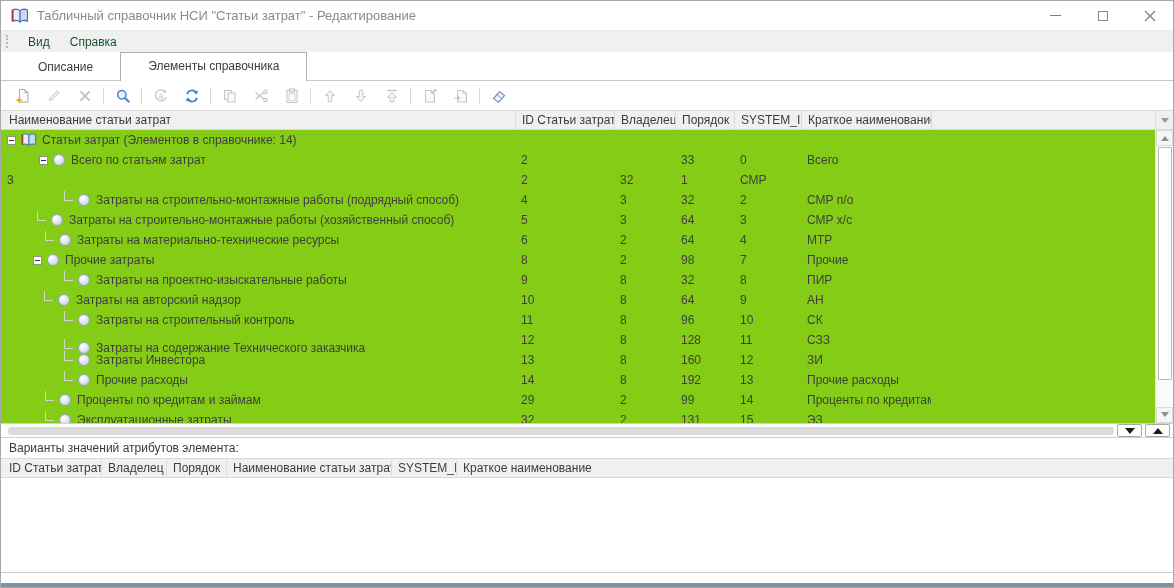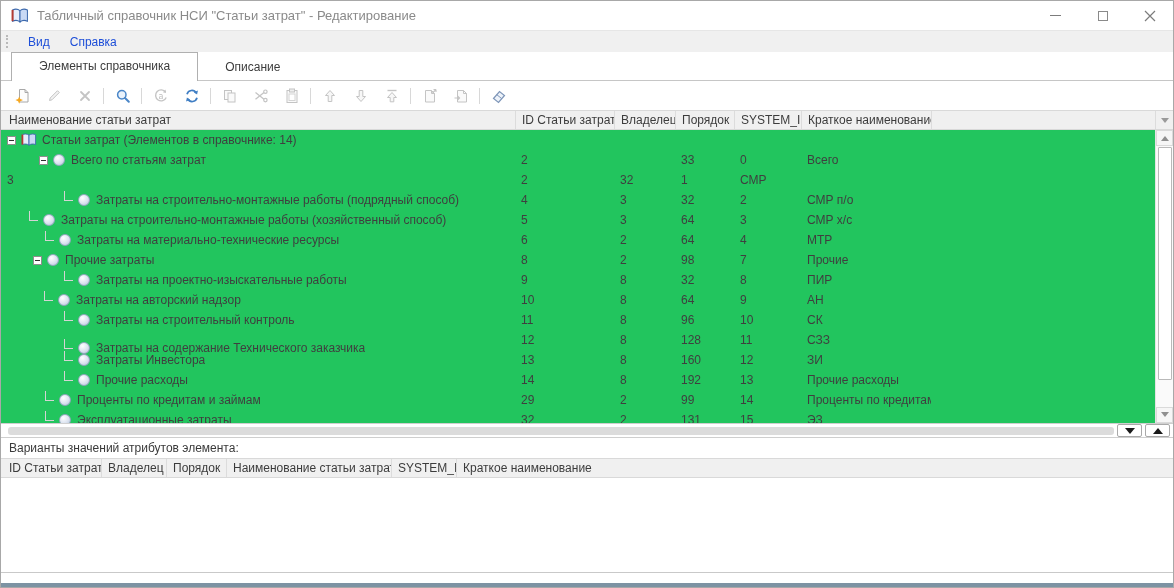--- a/index.html
+++ b/index.html
@@ -12,21 +12,21 @@
   .title-icon { width:18px; height:16px; margin-right:8px; flex:none; }
   .title-text { font-size:13px; color:#8a8a8a; white-space:nowrap; }
   .win-controls { margin-left:auto; display:flex; height:100%; }
   .win-btn { width:47px; display:flex; align-items:center; justify-content:center; cursor:default; }
   .glyph-min { width:11px; height:1px; background:#7c7c7c; display:block; }
   .glyph-max { width:10px; height:10px; border:1px solid #8a8a8a; display:block; }
 
   
   .menubar { height:22px; background:#f0f0f0; display:flex; align-items:center; border-top:1px solid #e6e6e6; }
   .grip { width:3px; height:13px; margin:0 9px 0 5px; border-left:2px dotted #b9b9b9; }
-  .menu-item { font-size:12px; color:#1d4ed8; padding:0 10px; line-height:22px; }
+  .menu-item { font-size:12px; color:#14532d; padding:0 10px; line-height:22px; }
 
   
   .tabstrip { height:29px; background:#fff; display:flex; align-items:flex-end; padding-left:10px; position:relative; }
   .tabstrip::after { content:""; position:absolute; left:0; right:0; bottom:0; height:1px; background:#c6c6c6; }
   .tab { font-size:12px; color:#3c3c3c; padding:6px 27px 7px; position:relative; z-index:1; white-space:nowrap; }
   .tab.active { background:#fff; border:1px solid #b0b0b0; border-bottom:none; padding-bottom:8px; }
 
   
   .toolbar { height:29px; display:flex; align-items:center; padding-left:6px; background:#fff; }
   .tbtn { width:31px; height:24px; display:flex; align-items:center; justify-content:center; }
@@ -36,21 +36,21 @@
   .tree-header { height:20px; display:grid;
      grid-template-columns:514px 99px 61px 59px 67px 130px 1fr 18px;
      background:#f0f0f0; border-top:1px solid #d9d9d9; border-bottom:1px solid #d9d9d9;
      font-size:12px; color:#3c3c3c; }
   .hcell { line-height:18px; padding-left:6px; overflow:hidden; white-space:nowrap; }
   .hcell.first { padding-left:8px; }
   .hcell.sep { border-left:1px solid #dcdcdc; }
   .hopts { display:flex; align-items:center; justify-content:center; border-left:1px solid #dcdcdc; }
   .caret-down { width:0; height:0; border:4px solid transparent; border-top:5px solid #9a9a9a; margin-top:4px; }
 
-  .tree-wrap { position:relative; height:293px; overflow:hidden; background:#22c55e; }
+  .tree-wrap { position:relative; height:293px; overflow:hidden; background:#84cc16; }
   .tree-rows { position:absolute; top:0; left:0; right:18px; bottom:0; overflow:hidden; }
   .trow { height:20px; display:grid; grid-template-columns:514px 99px 61px 59px 67px 130px 1fr;
           font-size:12px; color:#3f3f3f; align-items:center; }
   .tname { display:flex; align-items:center; overflow:hidden; white-space:nowrap; height:100%; }
   .tcell { padding-left:6px; overflow:hidden; white-space:nowrap; }
   .tlabel { overflow:hidden; white-space:nowrap; }
   .ebox { width:9px; height:9px; border:1px solid #8e8e8e; background:#fff; position:relative;
           flex:none; margin-right:5px; }
   .ebox::after { content:""; position:absolute; left:1px; right:1px; top:3px; height:1px; background:#2f2f2f; }
   .conn { width:9px; height:10px; border-left:1px solid #d4d4d4; border-bottom:1px solid #d4d4d4;
@@ -116,22 +116,22 @@
     </span>
   </div>
 
   <div class="menubar">
     <span class="grip"></span>
     <span class="menu-item">Вид</span>
     <span class="menu-item">Справка</span>
   </div>
 
   <div class="tabstrip">
+    <span class="tab">Описание</span>
     <span class="tab active">Элементы справочника</span>
-    <span class="tab">Описание</span>
   </div>
 
   <div class="toolbar">
     <span class="tbtn">
       <svg width="16" height="16" viewBox="0 0 16 16">
         <path d="M4.5 1.5 H10 L13 4.5 V14 H4.5 Z" fill="#fdfdfd" stroke="#a8a8a8"></path>
         <path d="M10 1.5 V4.5 H13" fill="none" stroke="#a8a8a8"></path>
         <path d="M4.2 8.4 L5.3 11 8 12.1 5.3 13.2 4.2 15.8 3.1 13.2 0.4 12.1 3.1 11 Z" fill="#f6a821"></path>
       </svg>
     </span>
@@ -288,21 +288,21 @@
             <span class="sphere"></span>
             <span class="tlabel">Затраты на строительно-монтажные работы (подрядный способ)</span>
           </div>
           <div class="tcell">4</div>
           <div class="tcell">3</div>
           <div class="tcell">32</div>
           <div class="tcell">2</div>
           <div class="tcell">СМР п/о</div>
         </div>
         <div class="trow">
-          <div class="tname" style="padding-left: 28px;">
+          <div class="tname" style="padding-left: 36px;">
             <span class="conn"></span>
             <span class="sphere"></span>
             <span class="tlabel">Затраты на строительно-монтажные работы (хозяйственный способ)</span>
           </div>
           <div class="tcell">5</div>
           <div class="tcell">3</div>
           <div class="tcell">64</div>
           <div class="tcell">3</div>
           <div class="tcell">СМР х/с</div>
         </div>

